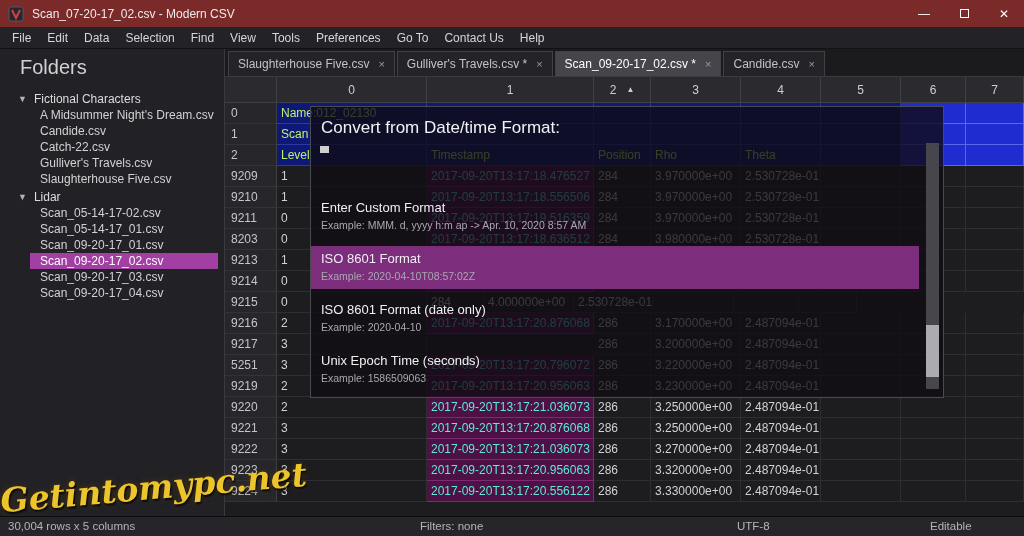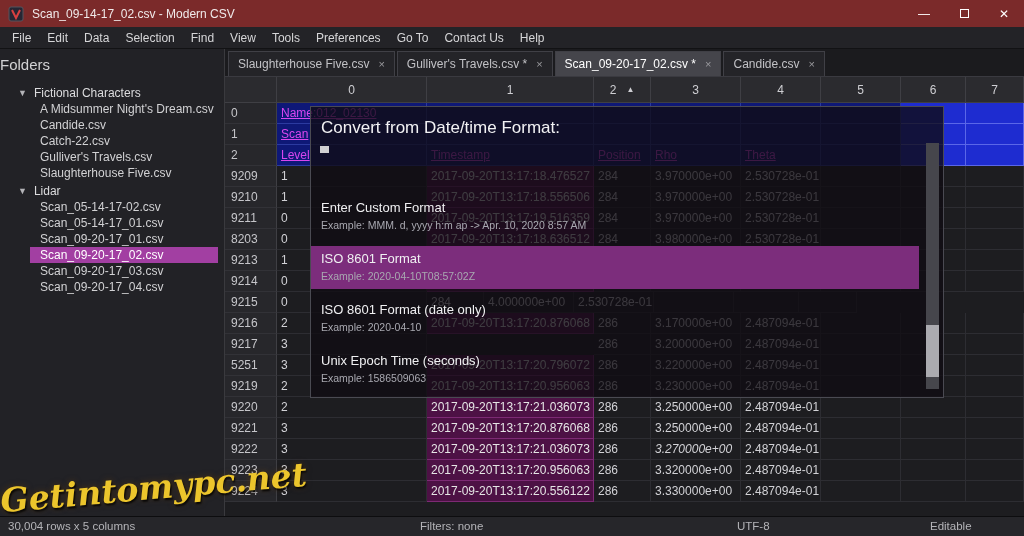--- a/index.html
+++ b/index.html
@@ -19,21 +19,21 @@
   
   .menubar { height:22px; background:#232327; border-bottom:1px solid #121214;
     display:flex; align-items:center; padding-left:4px; }
   .menu-item { font-size:12px; color:#d6d6d8; padding:0 8px; }
 
   .main { display:flex; height:467px; }
 
   
   .sidebar { width:225px; background:#222226; border-right:1px solid #3a3a3e;
     padding-top:5px; overflow:hidden; }
-  .sidebar-title { font-size:15px; color:#d2d2d4; padding:2px 0 10px 0; }
+  .sidebar-title { font-size:20px; color:#d2d2d4; padding:2px 0 10px 20px; }
   .tree-folder { display:flex; align-items:center; height:16px; margin-top:2px;
     padding-left:18px; font-size:12px; color:#dcdcde; white-space:nowrap; }
   .tree-folder .tri { font-size:9px; color:#b4b4b8; margin-right:7px; }
   .tree-file { height:16px; line-height:16px; font-size:12px; color:#d2d2d4;
     padding-left:40px; white-space:nowrap; }
   .tree-file.selected { background:var(--sidebar-sel,#a23fa2); color:#fff;
     margin-left:30px; padding-left:10px; margin-right:6px; }
 
   
   .content { flex:1; display:flex; flex-direction:column; background:#1d1d20; }
@@ -51,23 +51,23 @@
     font-size:12px; color:#cfcfd3; border-right:1px solid #3f3f44; border-bottom:1px solid #3f3f44; }
   .gh-cell .sort { font-size:8px; color:#cfcfd3; }
   .grid-body { }
   .grid-row { display:flex; height:21px; }
   .rn { width:52px; background:#27272b; color:#c6c6ca; font-size:12px; line-height:20px;
     padding-left:6px; border-right:1px solid #3f3f44; border-bottom:1px solid #323237; }
   .cell { font-size:12px; line-height:20px; color:#d2d2d6; padding-left:4px;
     border-right:1px solid #2d2d32; border-bottom:1px solid #2d2d32;
     white-space:nowrap; overflow:hidden; }
   .cell.colsel { background:var(--col-sel,#4d1145); border-right-color:#7d2a74;
-    border-bottom-color:#7d2a74; color:#e5e5e5; }
+    border-bottom-color:#7d2a74; color:#5eead4; }
   .cell.rowsel { background:var(--row-sel,#0e1877); border-right-color:#2b3aa0;
-    border-bottom-color:#2b3aa0; color:#d946ef;text-decoration:underline; }
+    border-bottom-color:#2b3aa0; color:#bef264; }
   .cell.rowselbright { background:var(--row-sel-bright,#1e2cd0); border-right-color:#5a67e8;
     border-bottom-color:#5a67e8; color:#eef2ff; }
 
   
   .dialog { position:absolute; left:310px; top:106px; width:634px; height:292px;
     background:rgba(15,12,18,0.78); border:1px solid #4a4a52; z-index:5; }
   .dialog-title { font-size:17px; color:#f2f2f4; padding:11px 0 0 10px; }
   .format-input { position:absolute; left:8px; top:38px; width:300px; height:10px; }
   .caret { position:absolute; left:1px; top:1px; width:9px; height:7px; background:#d0d0d2; }
   .options { position:absolute; left:0; right:24px; top:88px; }
@@ -94,21 +94,21 @@
 </head>
 <body>
 
 <div class="window">
 
   <div class="titlebar">
     <svg class="title-icon" viewBox="0 0 16 16">
       <rect x="1" y="1" width="14" height="14" rx="2" fill="#262633" stroke="#55555f" stroke-width="1"></rect>
       <path d="M4 4 L8 12 L12 4" fill="none" stroke="#d84040" stroke-width="2"></path>
     </svg>
-    <span class="title-text">Scan_09-14-17_02.csv - Modern CSV</span>
+    <span class="title-text">Scan_07-20-17_02.csv - Modern CSV</span>
     <div class="win-btns">
       <div class="win-btn">—</div>
       <div class="win-btn">
           <span class="max-box"></span>
         </div>
       <div class="win-btn">✕</div>
     </div>
   </div>
 
   <div class="menubar">
@@ -373,21 +373,21 @@
             <div class="cell" style="width: 80px;">2.487094e-01</div>
             <div class="cell" style="width: 80px;"></div>
             <div class="cell" style="width: 65px;"></div>
             <div class="cell" style="width: 58px;"></div>
           </div>
           <div class="grid-row">
             <div class="rn">9222</div>
             <div class="cell" style="width: 150px;">3</div>
             <div class="cell colsel" style="width: 167px;">2017-09-20T13:17:21.036073</div>
             <div class="cell" style="width: 57px;">286</div>
-            <div class="cell" style="width: 90px; font-style: italic;">3.270000e+00</div>
+            <div class="cell" style="width: 90px;">3.270000e+00</div>
             <div class="cell" style="width: 80px;">2.487094e-01</div>
             <div class="cell" style="width: 80px;"></div>
             <div class="cell" style="width: 65px;"></div>
             <div class="cell" style="width: 58px;"></div>
           </div>
           <div class="grid-row">
             <div class="rn">9223</div>
             <div class="cell" style="width: 150px;">3</div>
             <div class="cell colsel" style="width: 167px;">2017-09-20T13:17:20.956063</div>
             <div class="cell" style="width: 57px;">286</div>

